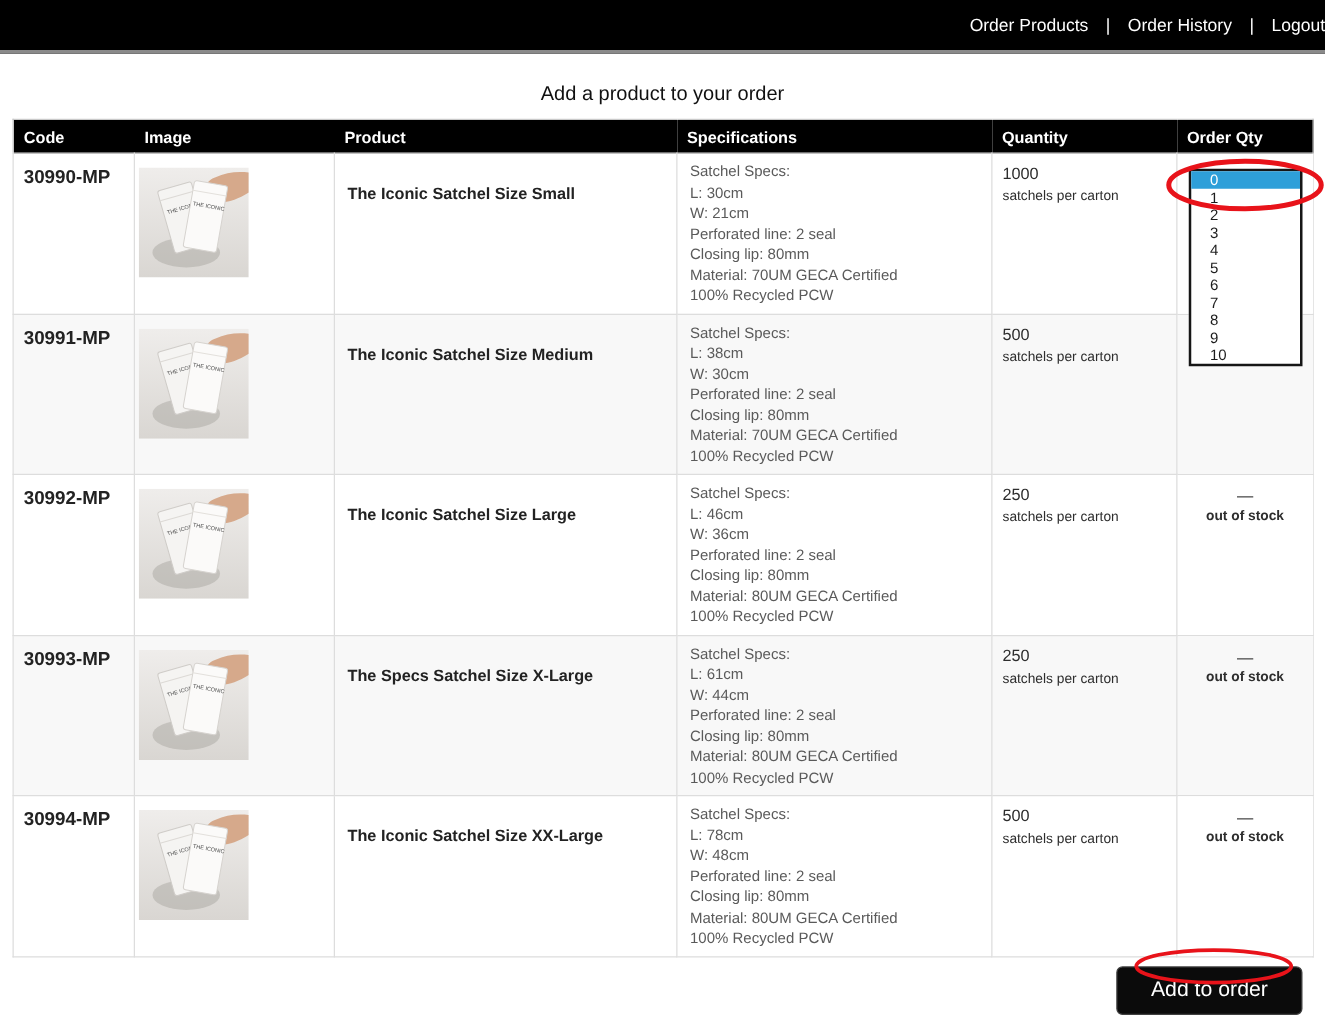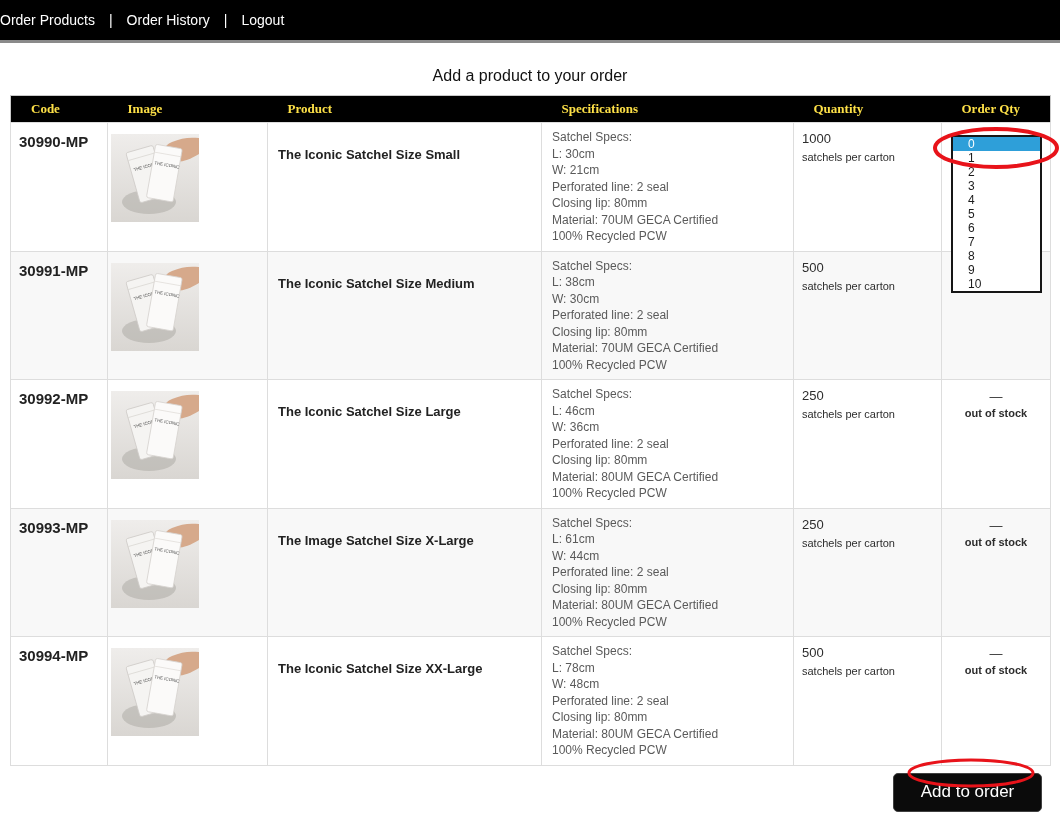--- a/index.html
+++ b/index.html
@@ -3,37 +3,37 @@
 <meta charset="utf-8">
 <style>
   html,body{margin:0;padding:0;}
   body{
     width:1060px;height:816px;position:relative;overflow:hidden;background:#fff;
     font-family:"Liberation Sans", sans-serif;
   }
   
   .navbar{
     height:40px;background:#000;border-bottom:3px solid #8a8a8a;
-    display:flex;align-items:center;justify-content:flex-start;gap:14px;
+    display:flex;align-items:center;justify-content:flex-end;gap:14px;
   }
   .navbar a{color:#fff;font-size:14px;text-decoration:none;cursor:pointer;}
   .navbar .sep{color:#fff;font-size:14px;}
   
   h1.page-title{
     margin:24px 0 10px 0;height:18px;line-height:18px;
     font-size:16px;font-weight:normal;text-align:center;color:#111;
   }
   
   table.products{
     border-collapse:collapse;table-layout:fixed;width:1040px;margin:0 10px;
     border:1px solid #c9c9c9;
   }
   th{
-    background:#000;color:#fde047;font-size:13px;font-weight:bold;text-align:left;
-    padding:0 20px;height:26px;font-family:Liberation Serif, serif;
+    background:#000;color:#ffffff;font-size:13px;font-weight:bold;text-align:left;
+    padding:0 8px;height:26px;
   }
   th.center{text-align:left;}
   tbody tr{height:125px;}
   td{border:1px solid #ddd;vertical-align:top;background:#fff;}
   tbody tr:nth-child(even) td{background:#f8f8f8;}
   .c-code{font-weight:bold;font-size:15px;padding:10px 8px;color:#222;}
   .c-img{padding:11px 0 0 3px;}
   .c-prod{font-weight:bold;font-size:13px;padding:24px 10px;color:#222;}
   .c-spec{color:#5a5a5a;font-size:12px;line-height:16.5px;padding:6px 10px;}
   .spec-lines{white-space:pre-line;}
@@ -251,21 +251,21 @@
           <line x1="22" y1="22" x2="50" y2="22" stroke="#dcd9d5" stroke-width="0.8"></line>
           <text x="25" y="34" font-size="4.4" fill="#4c4c4c">THE ICONIC</text>
         </g>
         <g transform="rotate(10 52 44)">
           <rect x="39" y="12" width="27" height="54" rx="2" fill="#fbfaf9" stroke="#d6d3cf" stroke-width="0.8"></rect>
           <line x1="39" y1="20" x2="66" y2="20" stroke="#e3e0dc" stroke-width="0.8"></line>
           <text x="41" y="32" font-size="4.4" fill="#4c4c4c">THE ICONIC</text>
         </g>
       </svg>
     </td>
-    <td class="c-prod"><span>The Image Satchel Size X-Large</span></td>
+    <td class="c-prod"><span>The Specs Satchel Size X-Large</span></td>
     <td class="c-spec"><span class="spec-lines">Satchel Specs:
 L: 61cm
 W: 44cm
 Perforated line: 2 seal
 Closing lip: 80mm
 Material: 80UM GECA Certified
 100% Recycled PCW</span></td>
     <td class="c-qty">
       <div class="qty-num">250</div>
       <div class="qty-unit">satchels per carton</div>

